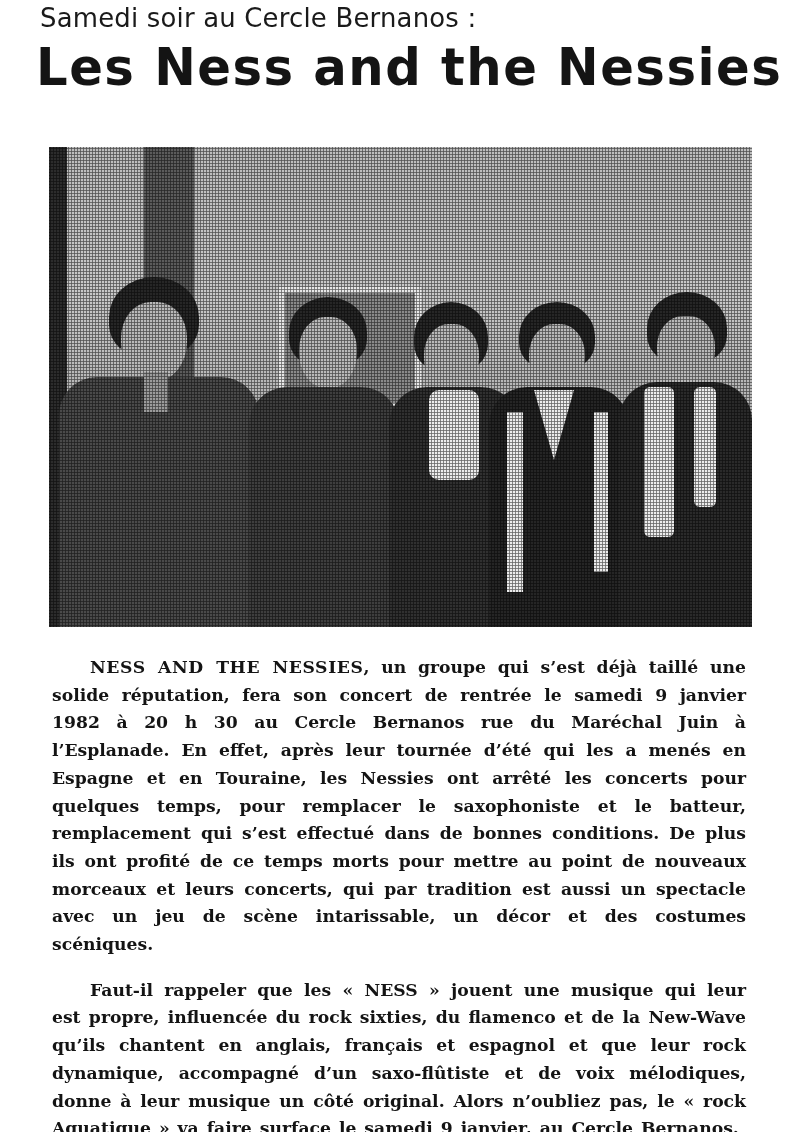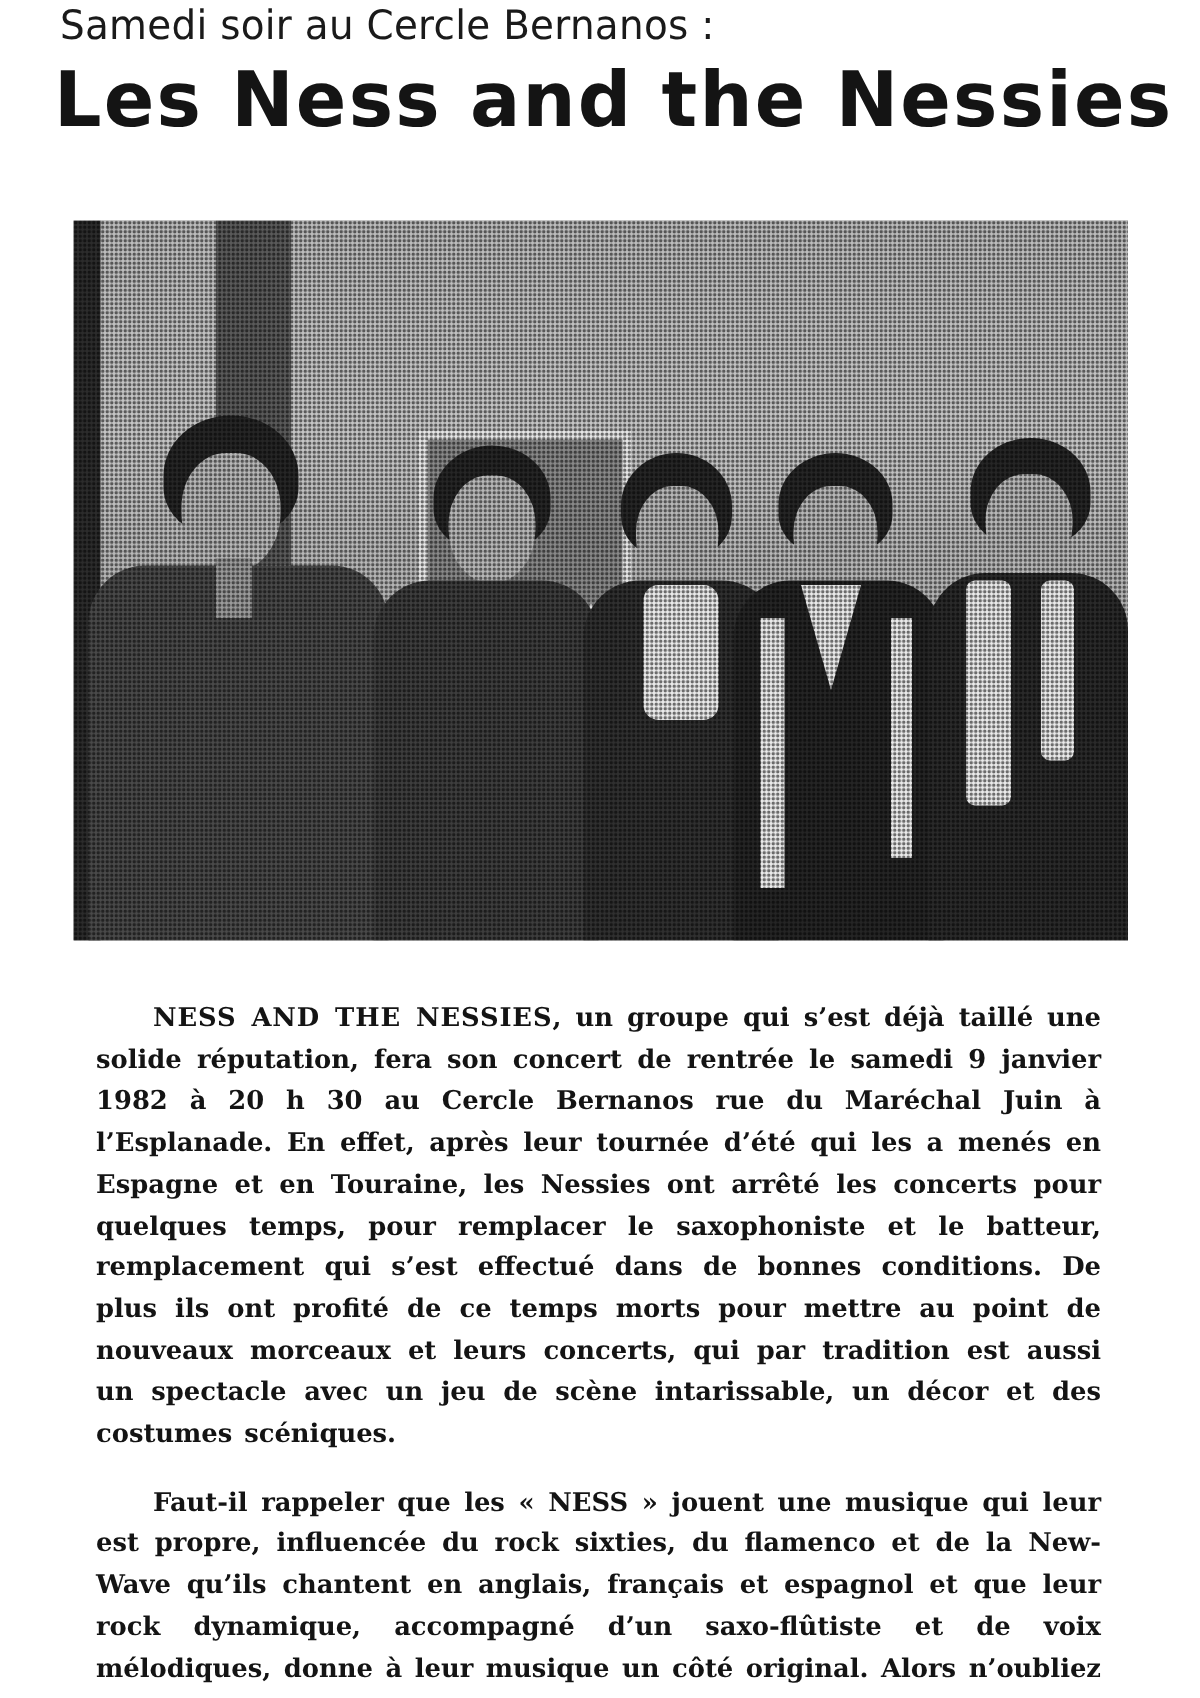--- a/index.html
+++ b/index.html
@@ -109,21 +109,21 @@
       left: 52px;
       top: 654px;
       width: 694px;
       font-family: "DejaVu Serif", serif;
       font-weight: bold;
       font-size: 17.2px;
       line-height: 27.7px;
       color: #141414;
     }
     .article p {
-      margin: 12px;
+      margin: 0;
       text-align: justify;
       text-indent: 38px;
       word-spacing: 2px;
     }
     .article p + p {
       margin-top: 18px;
     }
     .article .caps {
       letter-spacing: 0.6px;
     }

